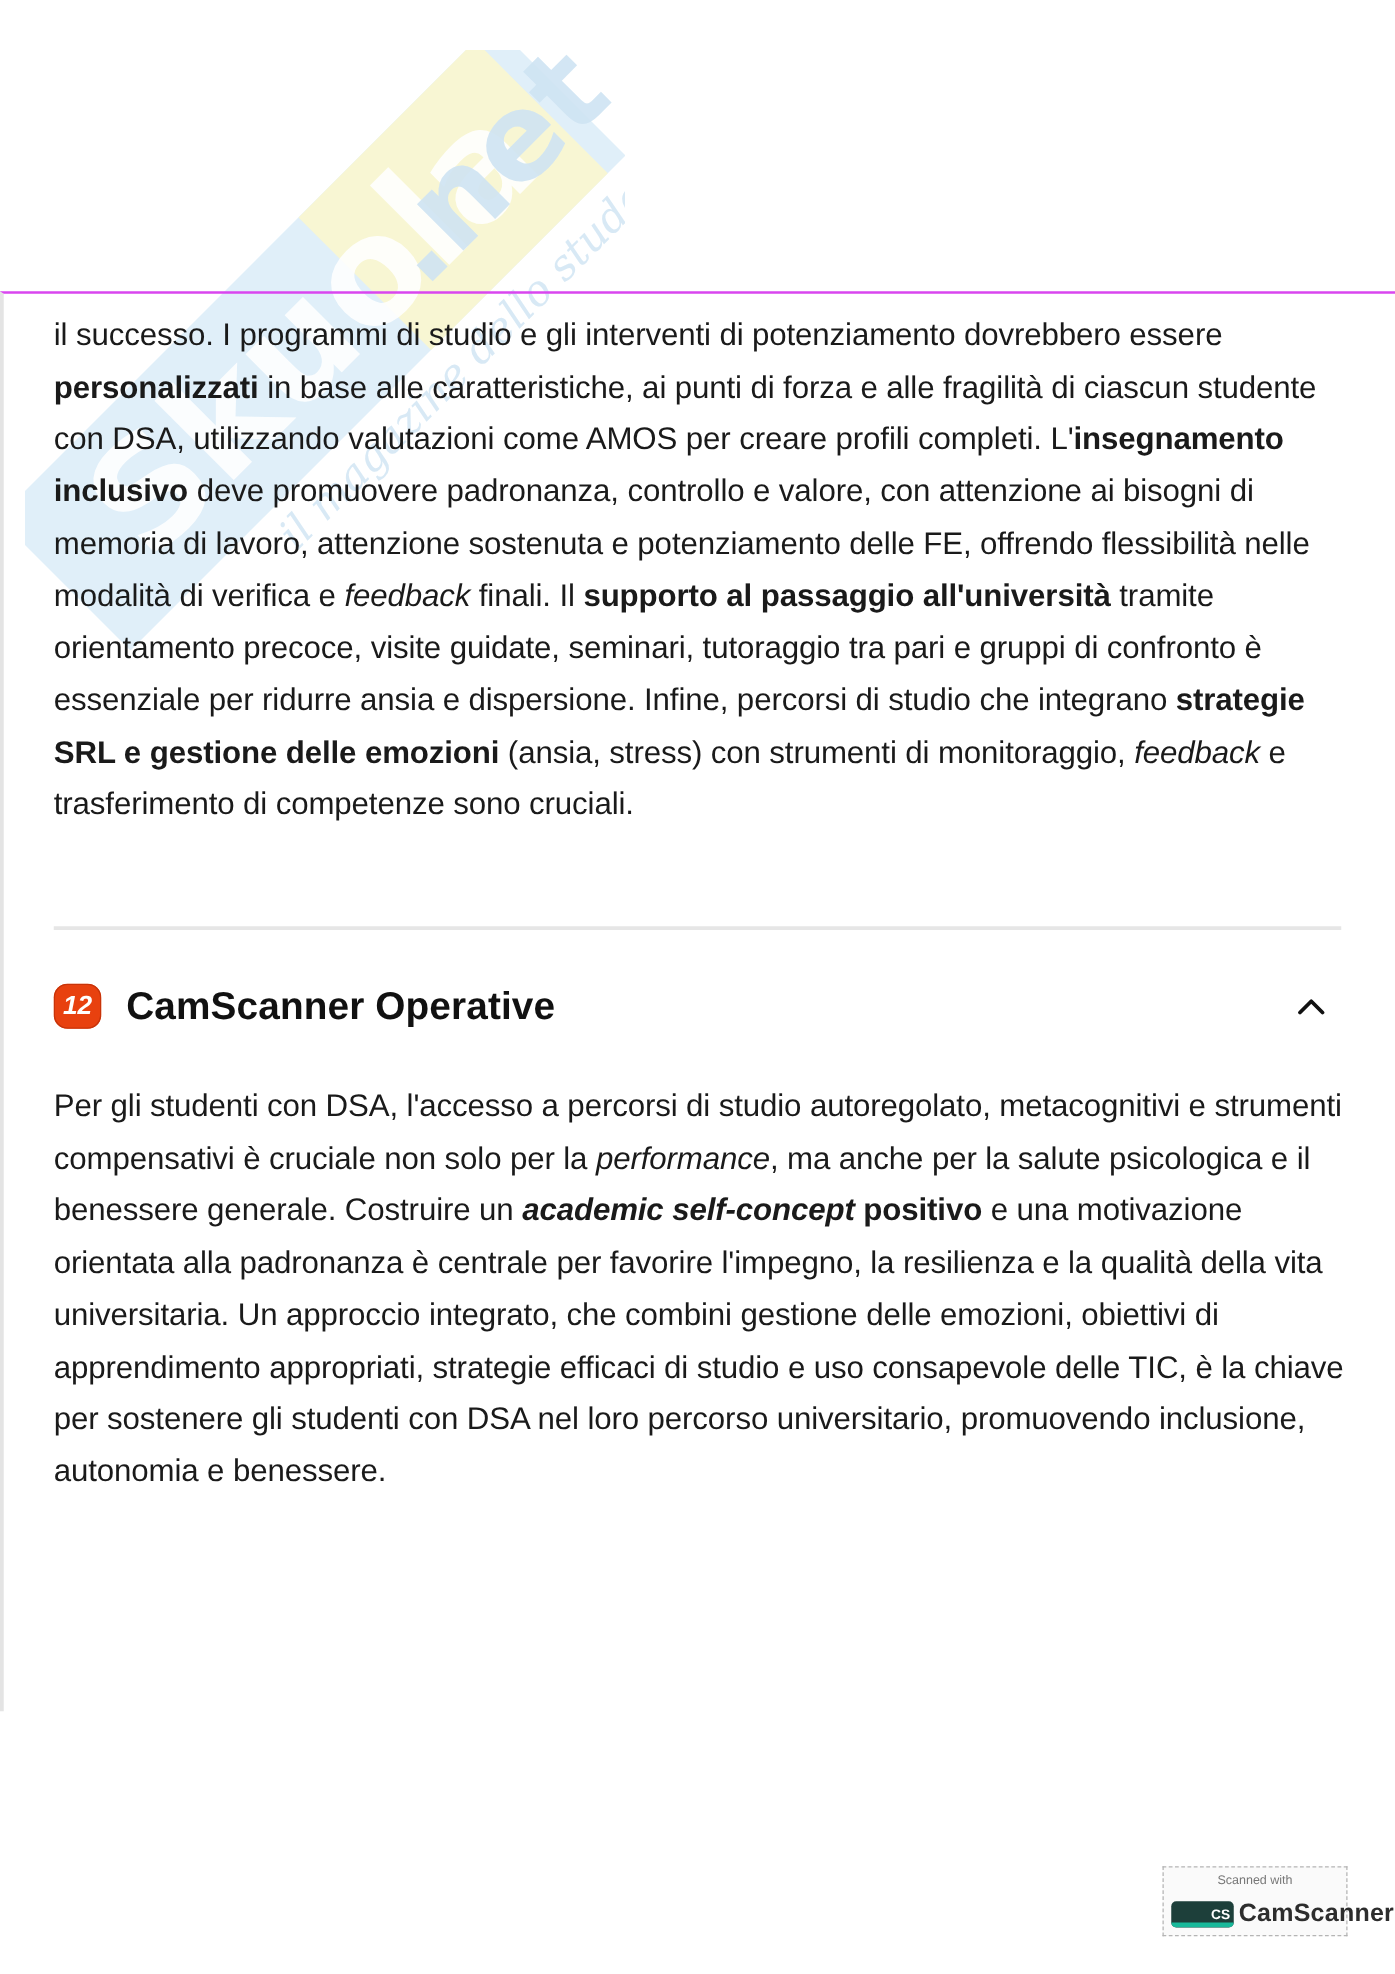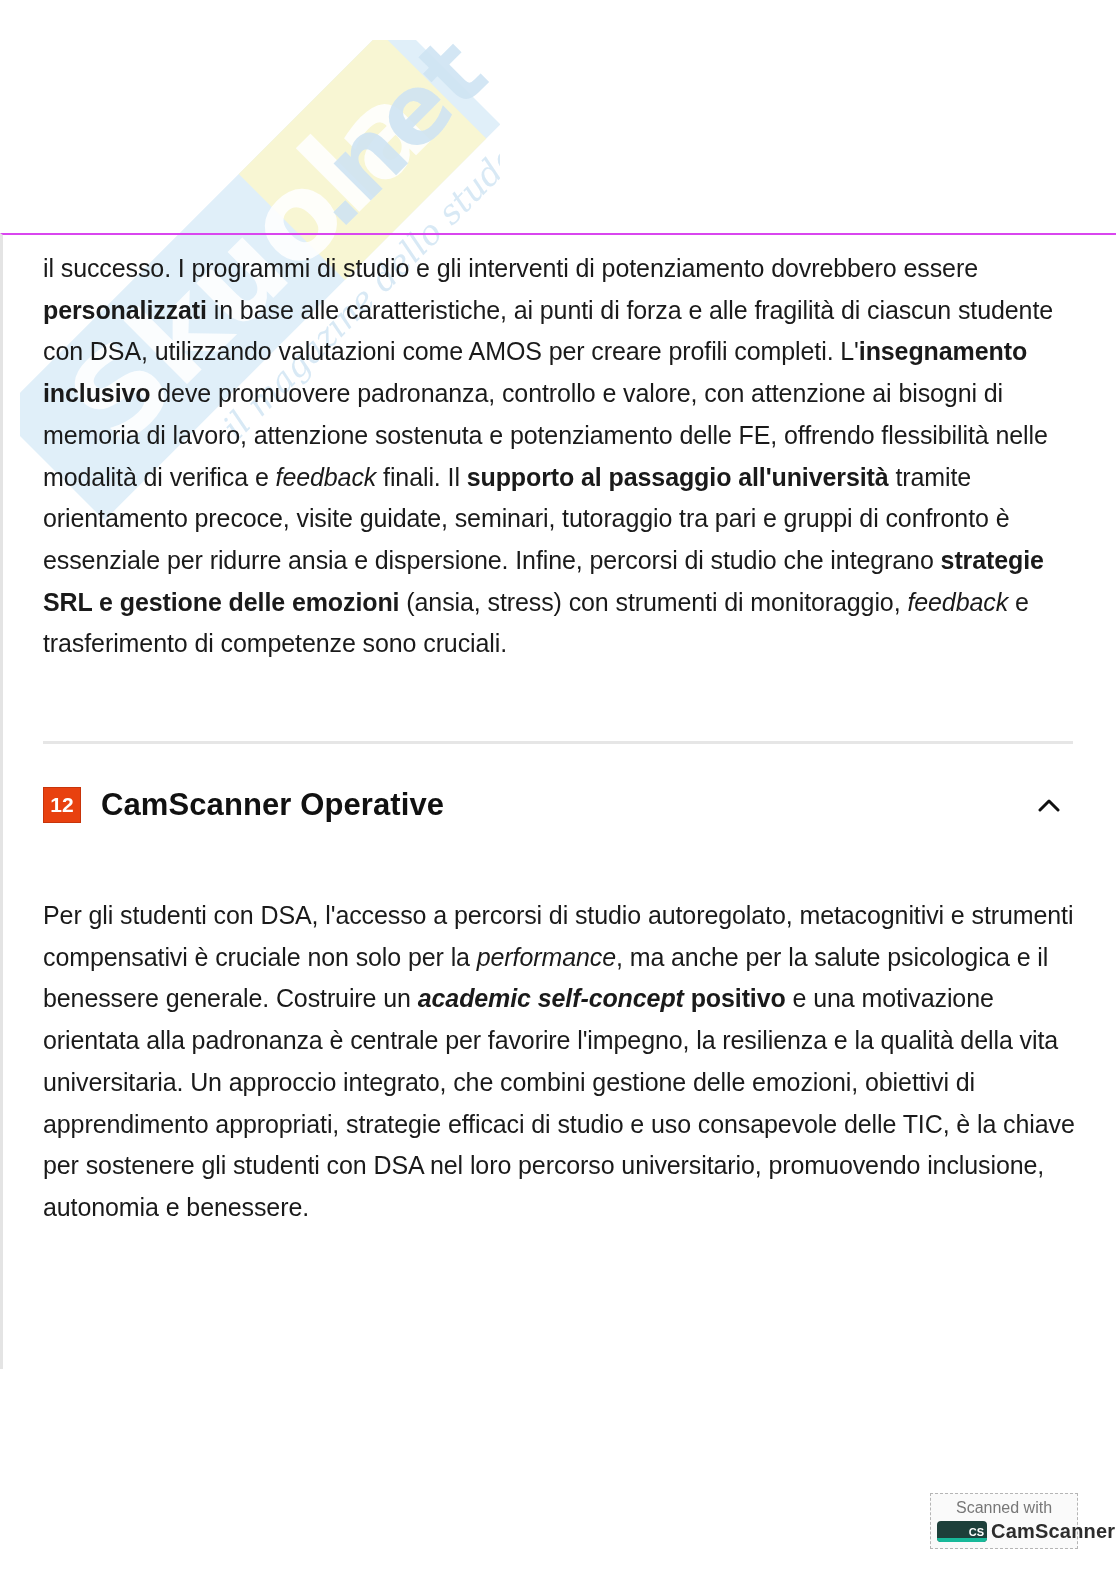--- a/index.html
+++ b/index.html
@@ -73,28 +73,29 @@
       top: 548px;
       width: 1030px;
       height: 44px;
       display: flex;
       align-items: center;
     }
     .badge {
       width: 38px;
       height: 36px;
       background: #e8410f;
-      border-radius: 0;
+      border-radius: 11px;
       color: #fff;
       font-size: 21px;
       font-weight: 700;
       display: flex;
       align-items: center;
       justify-content: center;
       box-shadow: inset 0 0 0 1px #c7340a;
+      font-style: italic;
     }
     .section-title {
       margin-left: 20px;
       font-size: 31px;
       font-weight: 700;
       color: #111;
       letter-spacing: 0.1px;
     }
     .chevron {
       margin-left: auto;
@@ -102,21 +103,21 @@
       width: 24px;
       height: 24px;
       display: flex;
       align-items: center;
       justify-content: center;
       cursor: pointer;
     }
     .section-body {
       position: absolute;
       left: 40px;
-      top: 660px;
+      top: 630px;
       width: 1040px;
     }
     .blockquote {
       position: absolute;
       left: 80px;
       top: 1054px;
       width: 1000px;
     }
     .camscanner {
       position: absolute;
@@ -128,21 +129,21 @@
       box-sizing: border-box;
       background: #fafafa;
       z-index: 2;
     }
     .cs-scanned {
       position: absolute;
       top: 5px;
       left: 0;
       width: 100%;
       text-align: center;
-      font-size: 16px;
+      font-size: 10px;
       color: #777;
     }
     .cs-row {
       position: absolute;
       top: 26px;
       left: 6px;
       display: flex;
       align-items: center;
     }
     .cs-logo {

